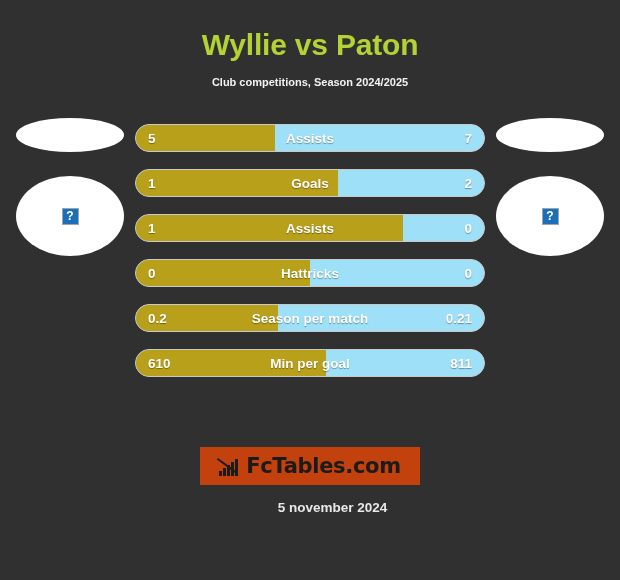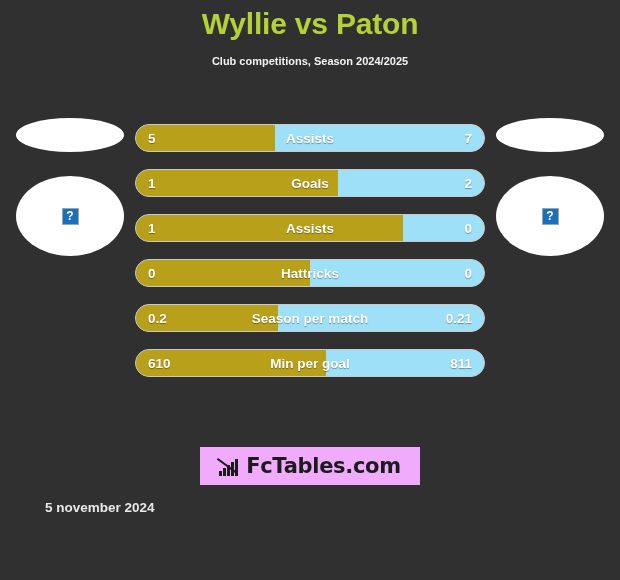--- a/index.html
+++ b/index.html
@@ -22,21 +22,21 @@
     box-sizing: border-box;
   }
 
   
   .title {
     text-align: center;
     color: #b2d235;
     font-size: 30px;
     font-weight: bold;
     letter-spacing: -0.2px;
-    padding-top: 7px;
+    padding-top: 28px;
     margin: 0;
     line-height: 1.1;
   }
   .subtitle {
     text-align: center;
     color: #f2f2f2;
     font-size: 11px;
     font-weight: bold;
     margin: 0;
     padding-top: 15px;
@@ -147,21 +147,21 @@
   .bar-val.home { left: 12px; }
   .bar-val.away { right: 12px; }
 
   
   .logo-box {
     position: absolute;
     left: 200px;
     top: 447px;
     width: 220px;
     height: 38px;
-    background: #f0abfc;
+    background: #c2410c;
     display: flex;
     align-items: center;
     justify-content: center;
     gap: 5px;
   }
   .logo-chart {
     width: 22px;
     height: 19px;
     position: relative;
     flex: 0 0 auto;
@@ -196,21 +196,21 @@
     letter-spacing: -0.3px;
     font-family: "DejaVu Sans", sans-serif;
     line-height: 1;
   }
 
   .date {
     position: absolute;
     left: 0;
     right: 0;
     top: 500px;
-    text-align: left;
+    text-align: center;
     color: #e8e8e8;
     font-size: 13.5px;
     font-weight: bold;
     padding-left: 45px;
   }
 </style>
 </head>
 <body>
 
 <div class="page">

